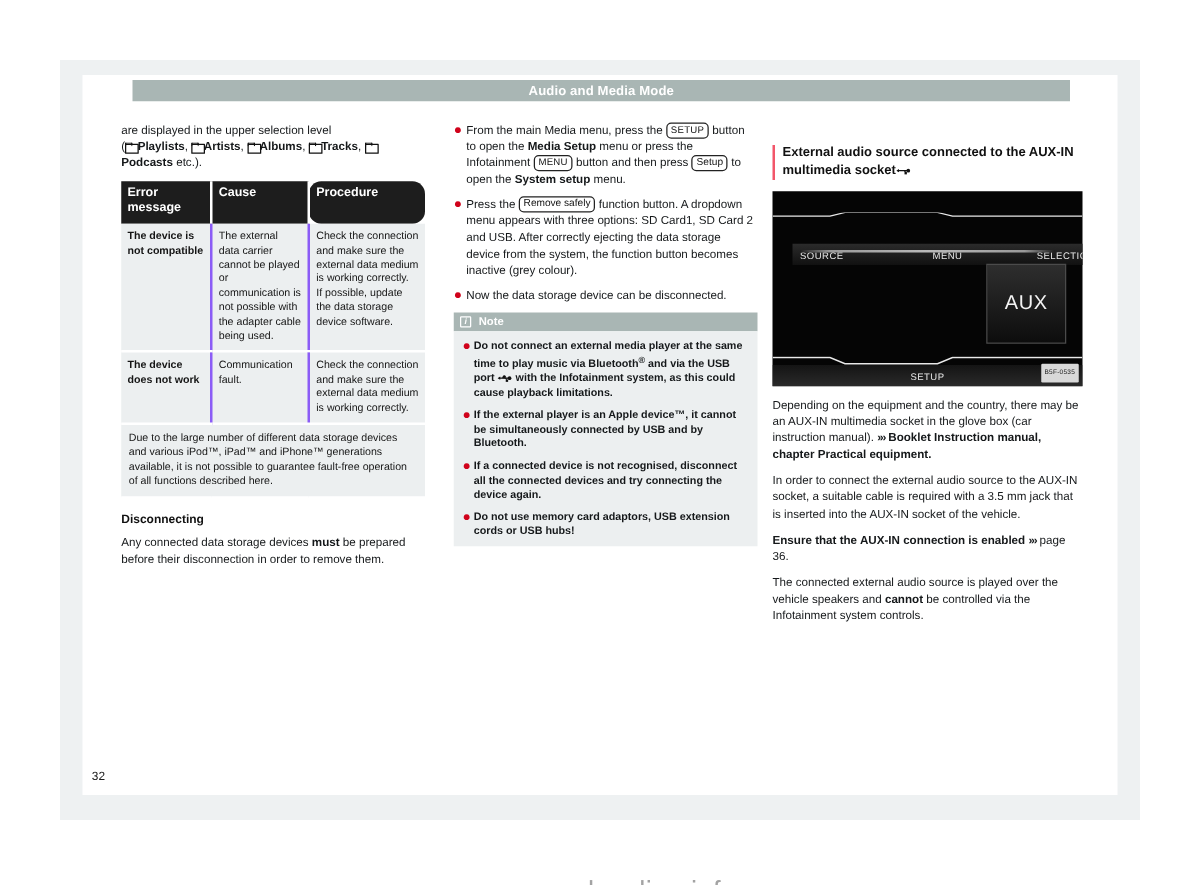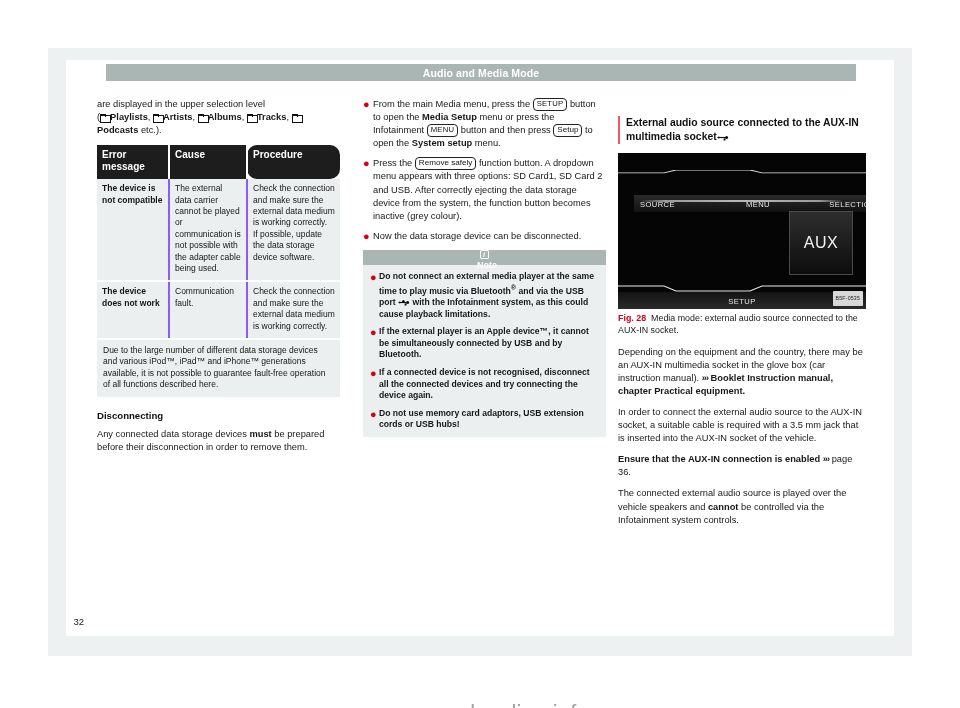--- a/index.html
+++ b/index.html
@@ -145,21 +145,20 @@
   col.c2 { width: 78px; }
   col.c3 { width: 93px; }
 
   
   .note { width: 243px; margin-top: 2px; }
   .note-hd {
     background: #a9b6b4; color: #ffffff;
     font-size: 9px; font-weight: bold;
     height: 15px; display: flex; align-items: center;
     padding-left: 5px;
-    flex-direction: column;
   }
   .note-hd .ibox {
     width: 9px; height: 9px; border: 1.2px solid #fff;
     border-radius: 1px; margin-right: 6px;
     font-size: 7px; line-height: 7px; text-align: center;
     font-weight: bold; font-style: italic;
     display: flex; align-items: center; justify-content: center;
   }
   .note-bd {
     background: #eceff0;
@@ -389,23 +388,20 @@
           <span>AUX</span>
         </div>
         <svg style="position:absolute;left:0;bottom:17px;width:248px;height:7px" viewBox="0 0 248 7" preserveAspectRatio="none">
           <path d="M0 1 L46 1 L58 6 L132 6 L144 1 L248 1" stroke="#e9e9e9" stroke-width="1.2" fill="none"></path>
         </svg>
         <div class="scr-bot">
           <span class="lbl">SETUP</span>
         </div>
         <div class="scr-code">B5F-0535</div>
       </div>
-      <div class="figcap">
-        <span class="fignum">Fig. 28</span>&nbsp;&nbsp;<span>Media mode: external audio source connected to the AUX-IN socket.</span>
-      </div>
     </div>
 
     <p>
       <span>Depending on the equipment and the country, there may be an AUX-IN multimedia socket in the glove box (car instruction manual).</span>
       <b><span class="arrows">›››</span><span> Booklet Instruction manual, chapter Practical equipment.</span></b>
     </p>
 
     <p>In order to connect the external audio source to the AUX-IN socket, a suitable cable is required with a 3.5 mm jack that is inserted into the AUX-IN socket of the vehicle.</p>
 
     <p>

